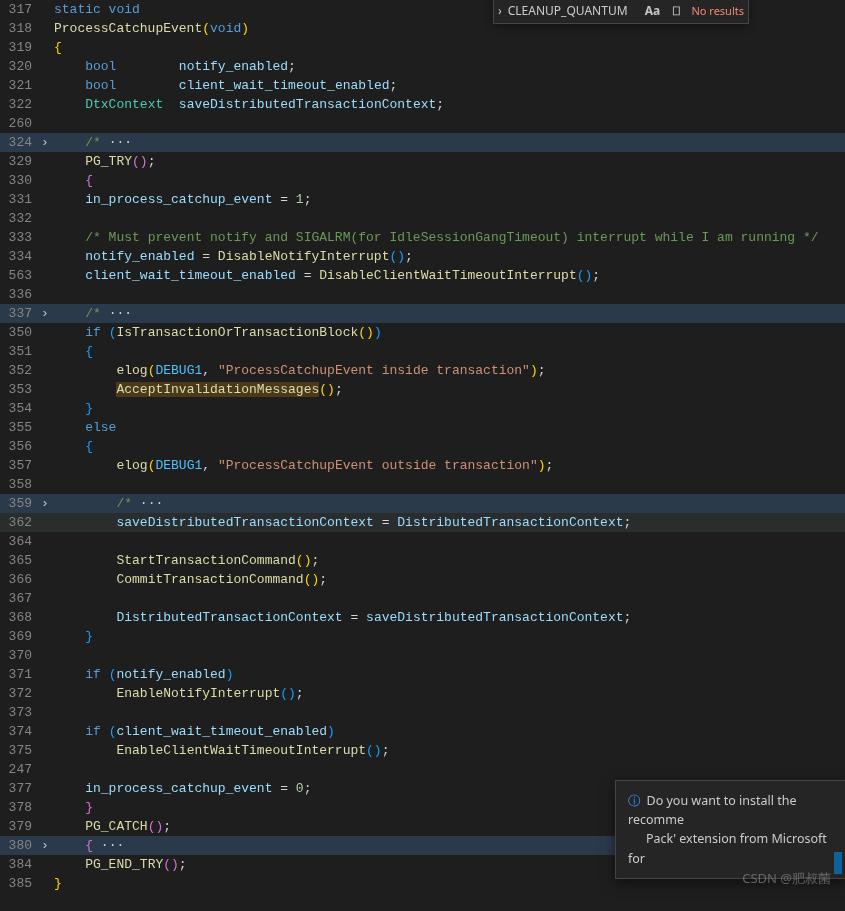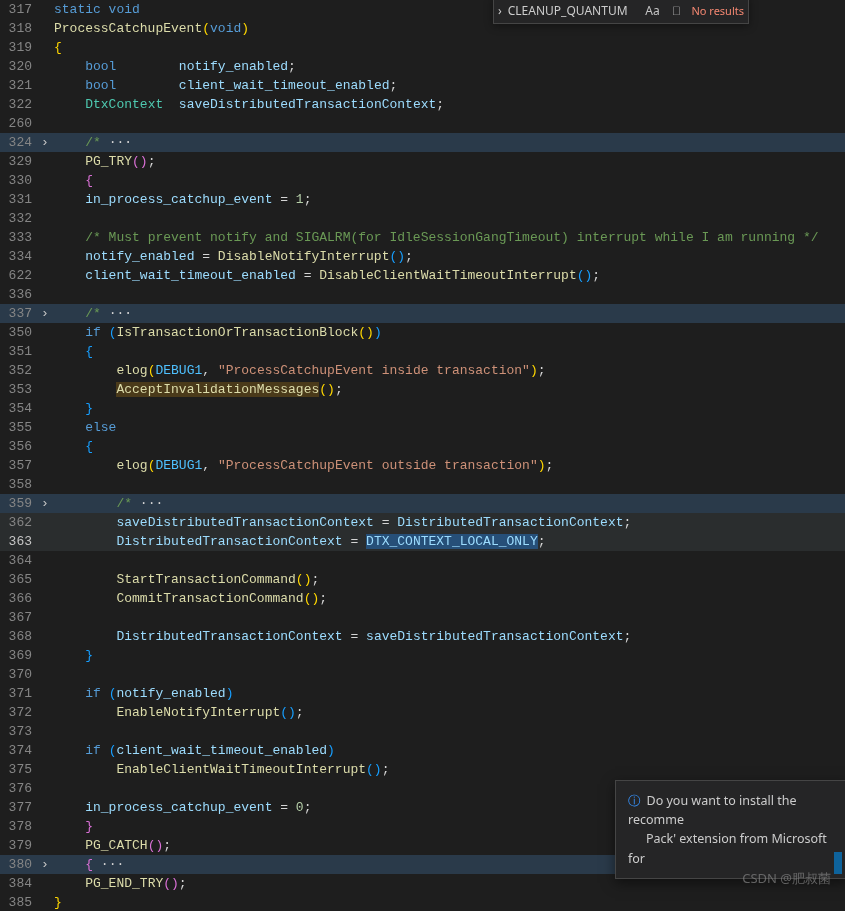--- a/index.html
+++ b/index.html
@@ -72,20 +72,21 @@
     font-size: 12px;
     box-shadow: 0 2px 8px rgba(0,0,0,0.4);
   }
   .search-bar .arrow { color: #cccccc; cursor: pointer; }
   .search-bar .term { flex: 1; color: #cccccc; }
   .search-bar .icon-btn {
     width: 18px; height: 18px;
     display: flex; align-items: center; justify-content: center;
     color: #c5c5c5; cursor: pointer;
     border-radius: 2px;
+    font-weight: bold;
   }
   .search-bar .no-results { color: #f48771; white-space: nowrap; font-size: 11px; }
 
   
   .toast {
     position: absolute;
     bottom: 32px;
     right: -2px;
     width: 232px;
     background: #252526;
@@ -199,21 +200,21 @@
       <span class="gutter">333</span>
       <span class="fold-col"></span>
       <span class="code"><span>    </span><span class="cmt">/* Must prevent notify and SIGALRM(for IdleSessionGangTimeout) interrupt while I am running */</span></span>
     </div>
 <div class="line">
       <span class="gutter">334</span>
       <span class="fold-col"></span>
       <span class="code"><span>    </span><span class="var">notify_enabled</span><span class="pun"> = </span><span class="fn">DisableNotifyInterrupt</span><span class="brace3">()</span><span class="pun">;</span></span>
     </div>
 <div class="line">
-      <span class="gutter">622</span>
+      <span class="gutter">563</span>
       <span class="fold-col"></span>
       <span class="code"><span>    </span><span class="var">client_wait_timeout_enabled</span><span class="pun"> = </span><span class="fn">DisableClientWaitTimeoutInterrupt</span><span class="brace3">()</span><span class="pun">;</span></span>
     </div>
 <div class="line">
       <span class="gutter">336</span>
       <span class="fold-col"></span>
       <span class="code"><span></span></span>
     </div>
 <div class="line hl-fold">
       <span class="gutter">337</span>
@@ -268,25 +269,20 @@
 <div class="line hl-fold">
       <span class="gutter">359</span>
       <span class="fold-col has">›</span>
       <span class="code"><span>        </span><span class="cmt">/*</span><span class="pun"> ···</span></span>
     </div>
 <div class="line hl-line">
       <span class="gutter">362</span>
       <span class="fold-col"></span>
       <span class="code"><span>        </span><span class="var">saveDistributedTransactionContext</span><span class="pun"> = </span><span class="var">DistributedTransactionContext</span><span class="pun">;</span></span>
     </div>
-<div class="line hl-line">
-      <span class="gutter current-ln">363</span>
-      <span class="fold-col"></span>
-      <span class="code"><span>        </span><span class="var">DistributedTransactionContext</span><span class="pun"> = </span><span class="sel2">DTX_CONTEXT_LOCAL_ONLY</span><span class="pun">;</span></span>
-    </div>
 <div class="line">
       <span class="gutter">364</span>
       <span class="fold-col"></span>
       <span class="code"><span></span></span>
     </div>
 <div class="line">
       <span class="gutter">365</span>
       <span class="fold-col"></span>
       <span class="code"><span>        </span><span class="fn">StartTransactionCommand</span><span class="brace1">()</span><span class="pun">;</span></span>
     </div>
@@ -334,21 +330,21 @@
       <span class="gutter">374</span>
       <span class="fold-col"></span>
       <span class="code"><span>    </span><span class="kw">if</span><span class="brace3"> (</span><span class="var">client_wait_timeout_enabled</span><span class="brace3">)</span></span>
     </div>
 <div class="line">
       <span class="gutter">375</span>
       <span class="fold-col"></span>
       <span class="code"><span>        </span><span class="fn">EnableClientWaitTimeoutInterrupt</span><span class="brace3">()</span><span class="pun">;</span></span>
     </div>
 <div class="line">
-      <span class="gutter">376</span>
+      <span class="gutter">247</span>
       <span class="fold-col"></span>
       <span class="code"><span></span></span>
     </div>
 <div class="line">
       <span class="gutter">377</span>
       <span class="fold-col"></span>
       <span class="code"><span>    </span><span class="var">in_process_catchup_event</span><span class="pun"> = </span><span class="num">0</span><span class="pun">;</span></span>
     </div>
 <div class="line">
       <span class="gutter">378</span>

